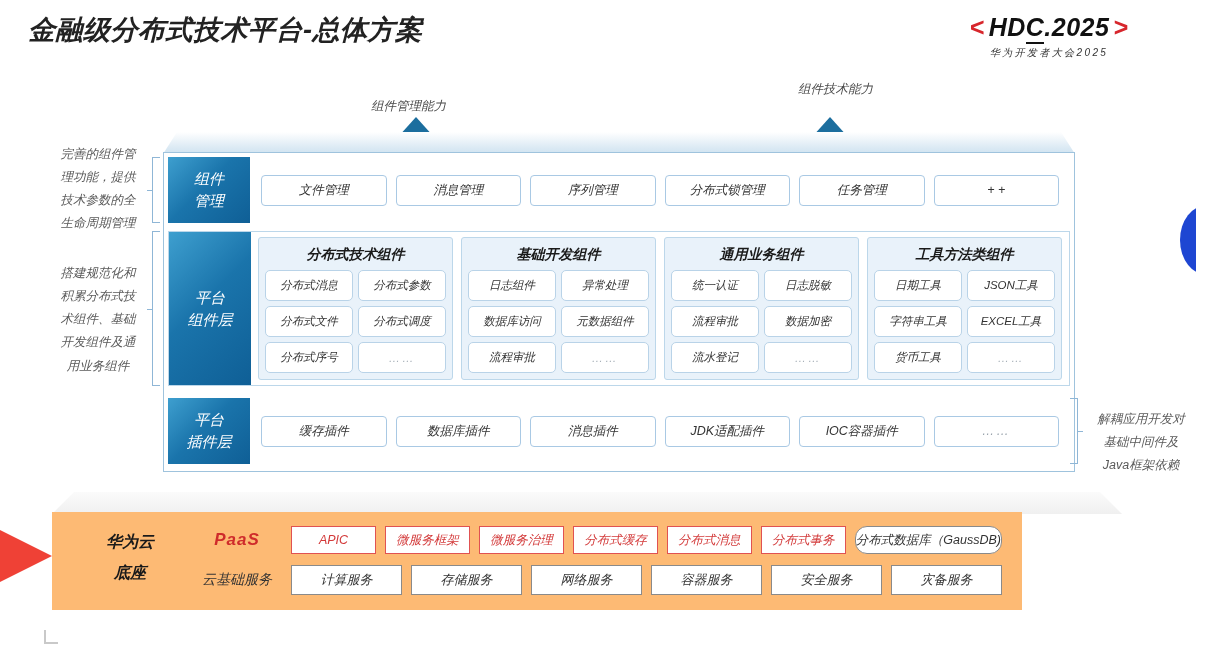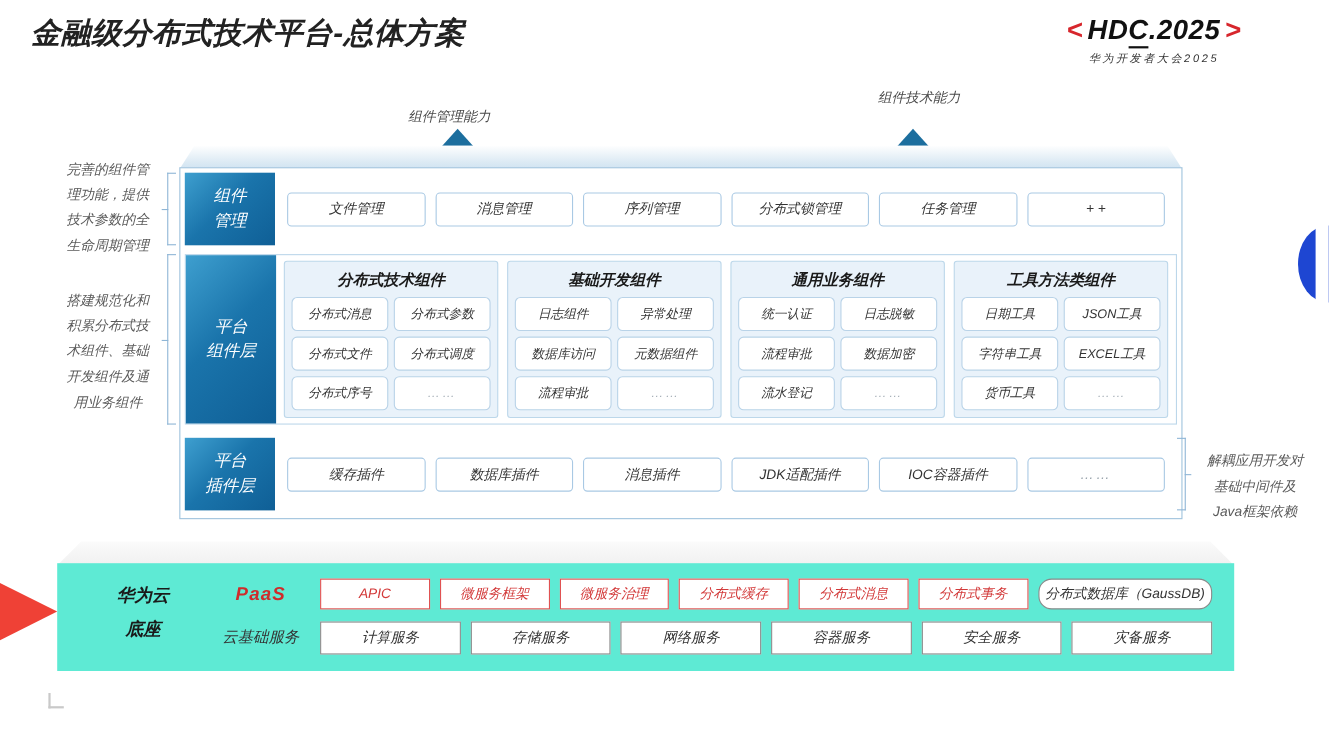--- a/index.html
+++ b/index.html
@@ -140,22 +140,22 @@
 
   
   .base-bevel {
     position: absolute; left: 52px; top: 492px;
     width: 1070px; height: 22px;
     background: linear-gradient(180deg,#fbfbfb 0%, #f0f0f0 100%);
     clip-path: polygon(22px 0, 1048px 0, 1070px 22px, 0 22px);
   }
   .base-panel {
     position: absolute; left: 52px; top: 512px;
-    width: 1070px; height: 98px;
-    background: #5eead4;
+    width: 970px; height: 98px;
+    background: #fdba74;
   }
   .base-panel .brand {
     position: absolute; left: 24px; top: 14px; width: 108px;
     text-align: center; font-size: 16px; font-weight: bold; color: #1a1a1a;
     line-height: 1.95;
   }
   .base-rows { position: absolute; left: 140px; top: 12px; right: 20px; }
   .base-row { display: flex; align-items: center; gap: 9px; height: 32px; margin-bottom: 8px; }
   .base-row + .base-row { margin-bottom: 0; }
   .base-row-label {

